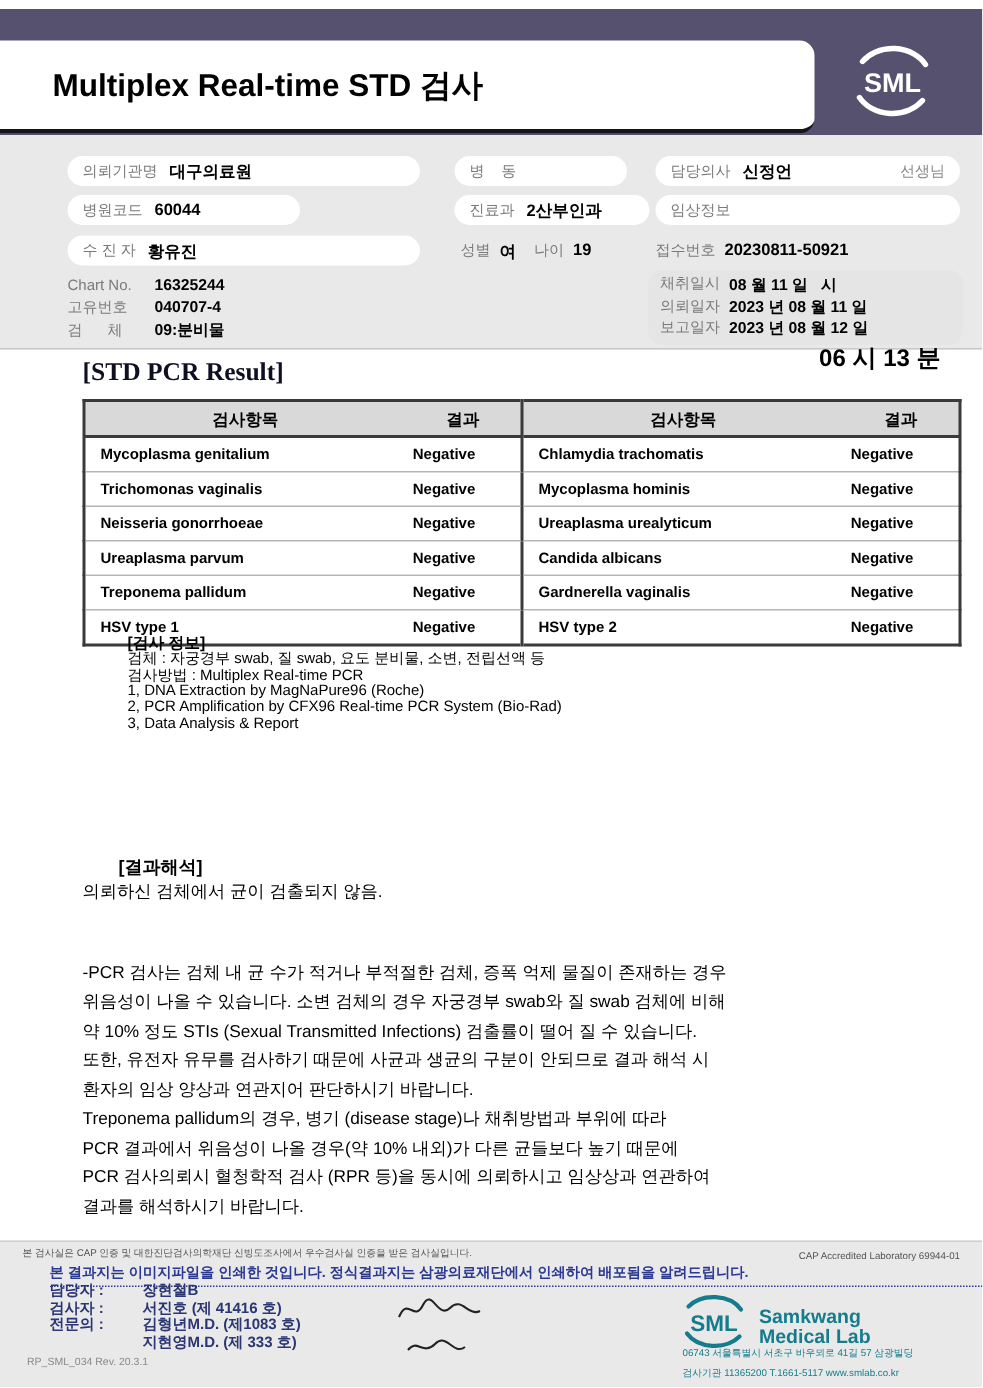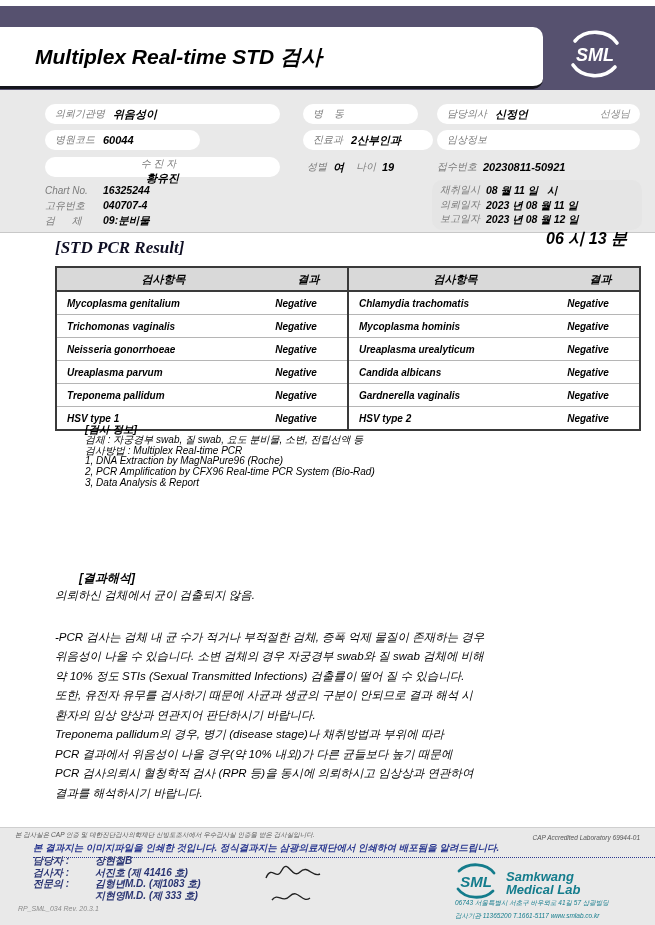--- a/index.html
+++ b/index.html
@@ -1,17 +1,17 @@
 <!DOCTYPE html>
 <html><head>
 <meta charset="utf-8">
 <style>
   html,body{margin:0;padding:0;background:#fff;}
   .page{position:relative;width:655px;height:925px;background:#ffffff;overflow:hidden;
-        font-family:"Liberation Sans","DejaVu Sans",sans-serif;color:#000;font-style:italic;}
+        font-family:"Liberation Sans","DejaVu Sans",sans-serif;color:#000;}
   
   .topbar{position:absolute;top:6px;left:0;width:655px;height:84px;background:#56516f;}
   .titlebox{position:absolute;top:27px;left:0;width:543px;height:62px;background:#fff;
             border-radius:0 10px 10px 0;border-bottom:3px solid #15151c;box-sizing:border-box;}
   .titlebox h1{margin:0;padding:16px 0 0 35px;font-size:21px;font-weight:bold;letter-spacing:0;}
   .sml-top{position:absolute;top:28px;left:566px;}
   .docnums{position:absolute;top:91px;right:14px;text-align:left;font-weight:bold;
            font-size:10.5px;color:#1c1c3a;line-height:13px;}
   
   .grayband{position:absolute;top:90px;left:0;width:655px;height:143px;background:#e9e9e9;
@@ -43,21 +43,21 @@
                    border-bottom:2px solid #3a3a3a;padding-left:25px;}
   table.results td{height:20px;font-weight:bold;border-top:1px solid #b5b5b5;padding-left:10px;}
   table.results td.res{text-align:center;padding-left:0;}
   table.results .mid{border-left:2px solid #3a3a3a;}
   
   .testinfo{position:absolute;left:55px;top:424px;font-size:10px;line-height:10.8px;margin-left:30px;}
   .testinfo .ttl{font-weight:bold;font-size:10.5px;}
   .interp{position:absolute;left:55px;top:570px;font-size:11.5px;}
   .interp .ttl{font-weight:bold;font-size:12px;line-height:16px;margin-left:24px;}
   .interp .line{line-height:19.5px;}
-  .interp .gap{margin-top:22px;}
+  .interp .gap{margin-top:34px;}
   
   .footband{position:absolute;top:827px;left:0;width:655px;height:98px;background:#e9e9e9;
             border-top:1px solid #cfcfcf;box-sizing:border-box;}
   .accred{position:absolute;left:15px;top:831px;font-size:6.5px;color:#555;}
   .capmark{position:absolute;right:15px;top:834px;font-size:6.5px;color:#555;}
   .notice{position:absolute;left:33px;top:842px;right:0;font-size:9.5px;font-weight:bold;
           color:#2b3990;border-bottom:1px dotted #2b3990;padding-bottom:2px;}
   .staff{position:absolute;left:33px;top:855px;font-size:10px;font-weight:bold;color:#2b3674;
          line-height:11.6px;}
   .staff .row{display:flex;}
@@ -86,21 +86,21 @@
   </div>
   <div class="docnums">
     <div>3039-20230812-0640</div>
     <div>220004-W</div>
   </div>
 
   <div class="grayband"></div>
 
   <div class="pill" style="left:45px;top:104px;width:235px;">
     <span class="lbl">의뢰기관명</span>
-    <span class="val">위음성이</span>
+    <span class="val">대구의료원</span>
   </div>
   <div class="pill" style="left:303px;top:104px;width:115px;">
     <span class="lbl">병    동</span>
     <span class="val"></span>
   </div>
   <div class="pill" style="left:437px;top:104px;width:203px;">
     <span class="lbl">담당의사</span>
     <span class="val">신정언</span>
     <span class="sfx">선생님</span>
   </div>
@@ -111,21 +111,21 @@
   </div>
   <div class="pill" style="left:303px;top:130px;width:130px;">
     <span class="lbl">진료과</span>
     <span class="val">2산부인과</span>
   </div>
   <div class="pill" style="left:437px;top:130px;width:203px;">
     <span class="lbl">임상정보</span>
     <span class="val"></span>
   </div>
 
-  <div class="pill" style="left:45px;top:157px;width:235px;flex-direction:column;">
+  <div class="pill" style="left:45px;top:157px;width:235px;">
     <span class="lbl">수 진 자</span>
     <span class="val">황유진</span>
   </div>
   <div class="plain" style="left:307px;top:157px;">
     <span class="lbl">성별</span>
     <span class="val">여</span>
     <span class="lbl">나이</span>
     <span class="val">19</span>
   </div>
   <div class="plain" style="left:437px;top:157px;">

